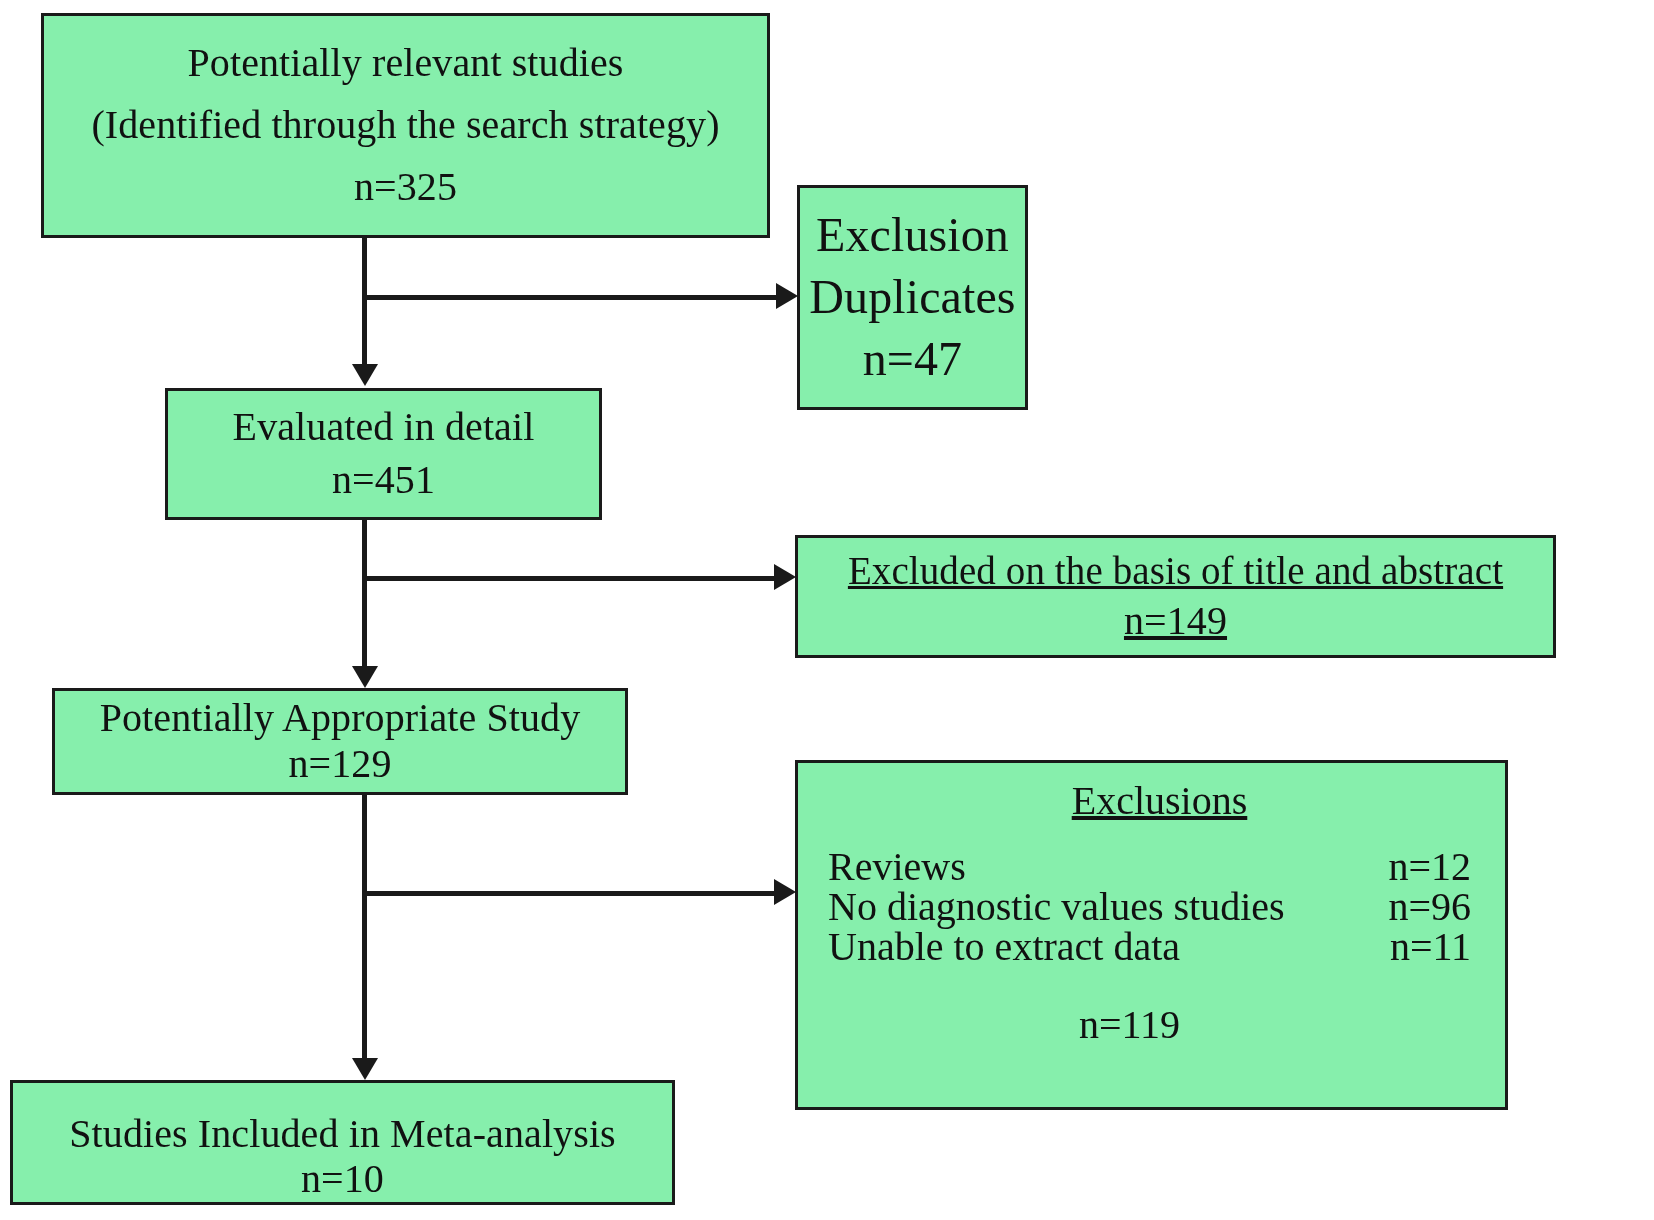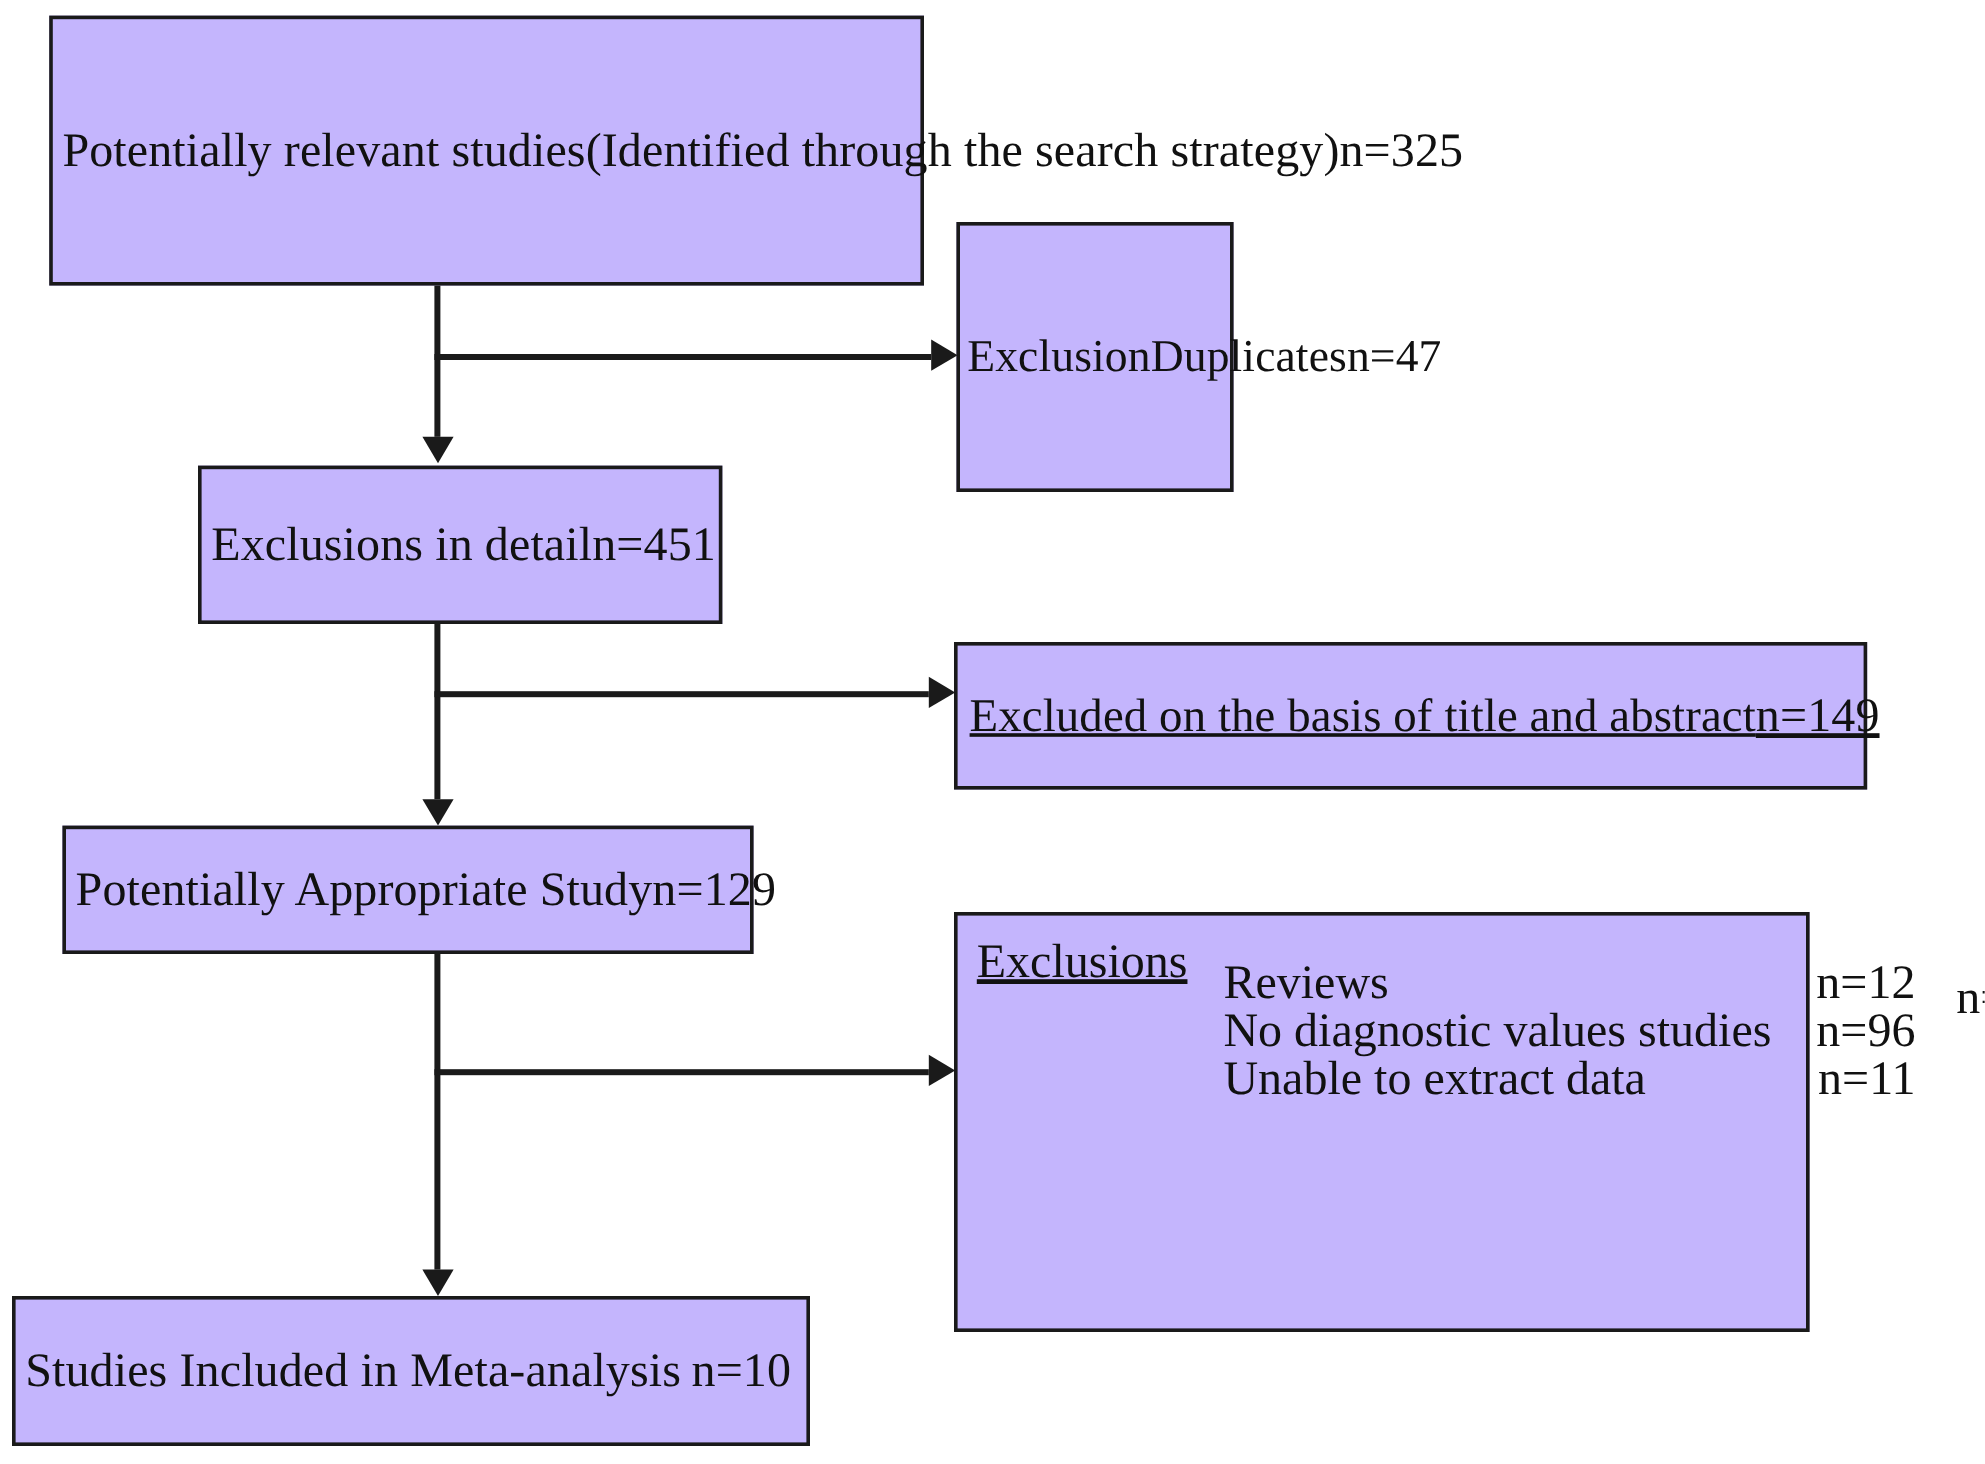--- a/index.html
+++ b/index.html
@@ -14,23 +14,23 @@
     height: 1220px;
     background: #ffffff;
     font-family: "Liberation Serif", "DejaVu Serif", serif;
     color: #111111;
     overflow: hidden;
   }
   .flow-box {
     position: absolute;
     box-sizing: border-box;
     border: 3px solid #1a1a1a;
-    background: #c4b5fd;
+    background: #86efac;
     display: flex;
-    flex-direction: row;
+    flex-direction: column;
     align-items: center;
     justify-content: center;
   }
   .box-line {
     display: block;
     width: 100%;
     text-align: center;
     font-size: 40px;
     line-height: 1.02;
     white-space: nowrap;
@@ -43,21 +43,21 @@
     padding: 6px 8px;
     justify-content: space-evenly;
   }
   
   #box-duplicates {
     left: 797px; top: 185px;
     width: 231px; height: 225px;
     padding: 10px 6px;
     justify-content: space-evenly;
   }
-  #box-duplicates .box-line { font-size: 38px; }
+  #box-duplicates .box-line { font-size: 48px; }
   
   #box-evaluated {
     left: 165px; top: 388px;
     width: 437px; height: 132px;
     padding: 4px 8px;
     justify-content: space-evenly;
   }
   
   #box-excluded-title {
     left: 795px; top: 535px;
@@ -154,21 +154,21 @@
     <span class="box-line">n=325</span>
   </div>
 
   <div class="flow-box" id="box-duplicates">
     <span class="box-line">Exclusion</span>
     <span class="box-line">Duplicates</span>
     <span class="box-line">n=47</span>
   </div>
 
   <div class="flow-box" id="box-evaluated">
-    <span class="box-line">Exclusions in detail</span>
+    <span class="box-line">Evaluated in detail</span>
     <span class="box-line">n=451</span>
   </div>
 
   <div class="flow-box" id="box-excluded-title">
     <span class="box-line">Excluded on the basis of title and abstract</span>
     <span class="box-line">n=149</span>
   </div>
 
   <div class="flow-box" id="box-appropriate">
     <span class="box-line">Potentially Appropriate Study</span>

